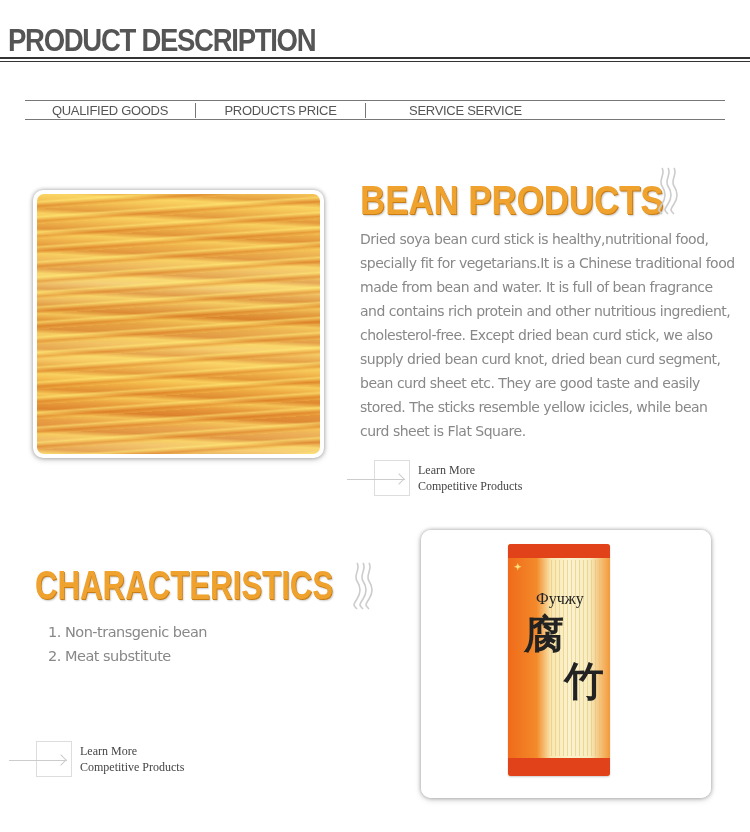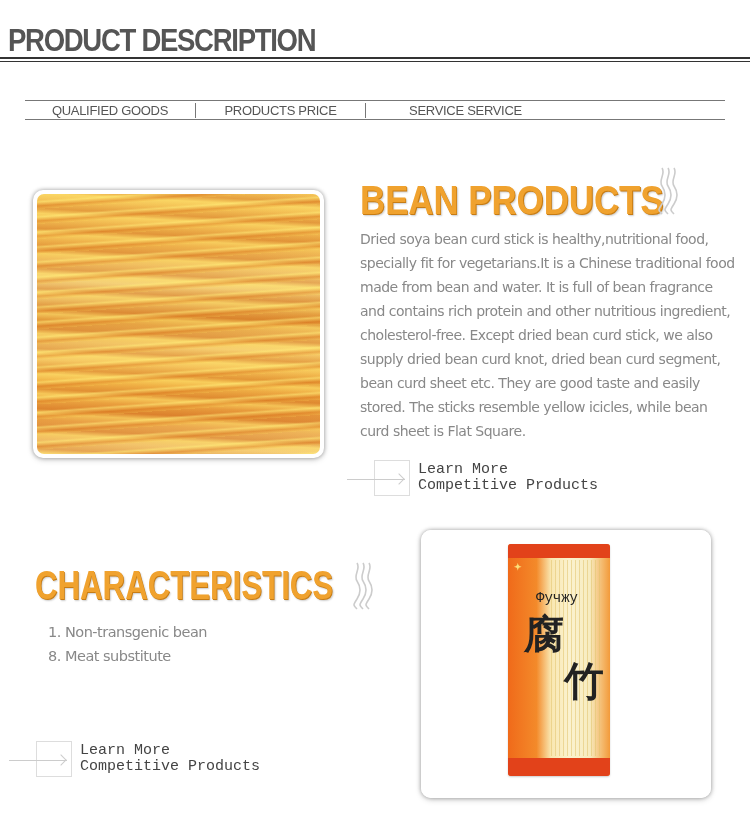--- a/index.html
+++ b/index.html
@@ -67,21 +67,21 @@
   .lm-box {
     position: relative; width: 36px; height: 36px; border: 1px solid #ddd; margin-right: 8px;
   }
   .lm-arrow {
     position: absolute; height: 1px; background: #ccc;
   }
   .lm-arrow-head {
     position: absolute; width: 8px; height: 8px;
     border-top: 1px solid #ccc; border-right: 1px solid #ccc; transform: rotate(45deg);
   }
-  .lm-text { font-size: 15px; line-height: 16px; color: #444; font-family: Liberation Mono, monospace; }
+  .lm-text { font-size: 12px; line-height: 16px; color: #444; font-family: Liberation Serif, serif; }
 
   .char-list {
     position: absolute; left: 48px; top: 620px; list-style: none;
     font-size: 14.5px; line-height: 24px; color: #888;
     font-family: "DejaVu Sans", sans-serif; letter-spacing: -0.5px;
   }
 
   .pkg {
     position: relative; width: 100%; height: 100%; background: #fff;
   }
@@ -91,21 +91,21 @@
     border-radius: 3px;
     box-shadow: 0 1px 2px rgba(0,0,0,0.2);
     overflow: hidden;
   }
   .pkg-top { position: absolute; left: 0; right: 0; top: 0; height: 14px; background: #e2421a; }
   .pkg-bottom { position: absolute; left: 0; right: 0; bottom: 0; height: 18px; background: #e2421a; }
   .pkg-sticks {
     position: absolute; left: 40px; right: 10px; top: 16px; bottom: 20px;
     background: repeating-linear-gradient(90deg, rgba(230,200,120,0.0) 0 3px, rgba(225,195,110,0.55) 3px 4px);
   }
-  .pkg-label-ru { position: absolute; left: 28px; top: 46px; font-size: 14px; color: #222; font-family: Liberation Mono, monospace; }
+  .pkg-label-ru { position: absolute; left: 28px; top: 46px; font-size: 16px; color: #222; font-family: Liberation Serif, serif; }
   .pkg-label-cn { position: absolute; left: 16px; top: 68px; font-size: 40px; line-height: 44px; color: #222; font-family: "DejaVu Serif", serif; font-weight: 700; }
   .pkg-label-cn2 { position: absolute; left: 56px; top: 110px; font-size: 40px; color: #222; font-family: "DejaVu Serif", serif; font-weight: 700; }
   .pkg-brand { position: absolute; left: 6px; top: 18px; font-size: 9px; color: #fbe07a; font-weight: 700; }
 </style>
 </head>
 <body>
 
 <div class="page-title">PRODUCT DESCRIPTION</div>
 <div class="title-rule-1"></div>
 <div class="title-rule-2"></div>
@@ -142,21 +142,21 @@
 
 <div class="section-heading heading-char">CHARACTERISTICS</div>
 <svg class="wave-icon" style="left:352px; top:561px;" viewBox="0 0 22 50">
   <path d="M5 2 C9 8, 1 14, 5 20 S9 32, 5 38 S1 44, 5 48" stroke="#ccc" stroke-width="1.6" fill="none"></path>
   <path d="M11 2 C15 8, 7 14, 11 20 S15 32, 11 38 S7 44, 11 48" stroke="#ccc" stroke-width="1.6" fill="none"></path>
   <path d="M17 2 C21 8, 13 14, 17 20 S21 32, 17 38 S13 44, 17 48" stroke="#ccc" stroke-width="1.6" fill="none"></path>
 </svg>
 
 <ul class="char-list">
   <li>1. Non-transgenic bean</li>
-  <li>8. Meat substitute</li>
+  <li>2. Meat substitute</li>
 </ul>
 
 <div class="learn-more" style="left:8px; top:741px;">
   <div class="lm-box" style="margin-left:28px;">
     <div class="lm-arrow" style="left:-28px; top:18px; width:58px;"></div>
     <div class="lm-arrow-head" style="left:20px; top:14px;"></div>
   </div>
   <div class="lm-text">
     <div>Learn More</div>
     <div>Competitive Products</div>

